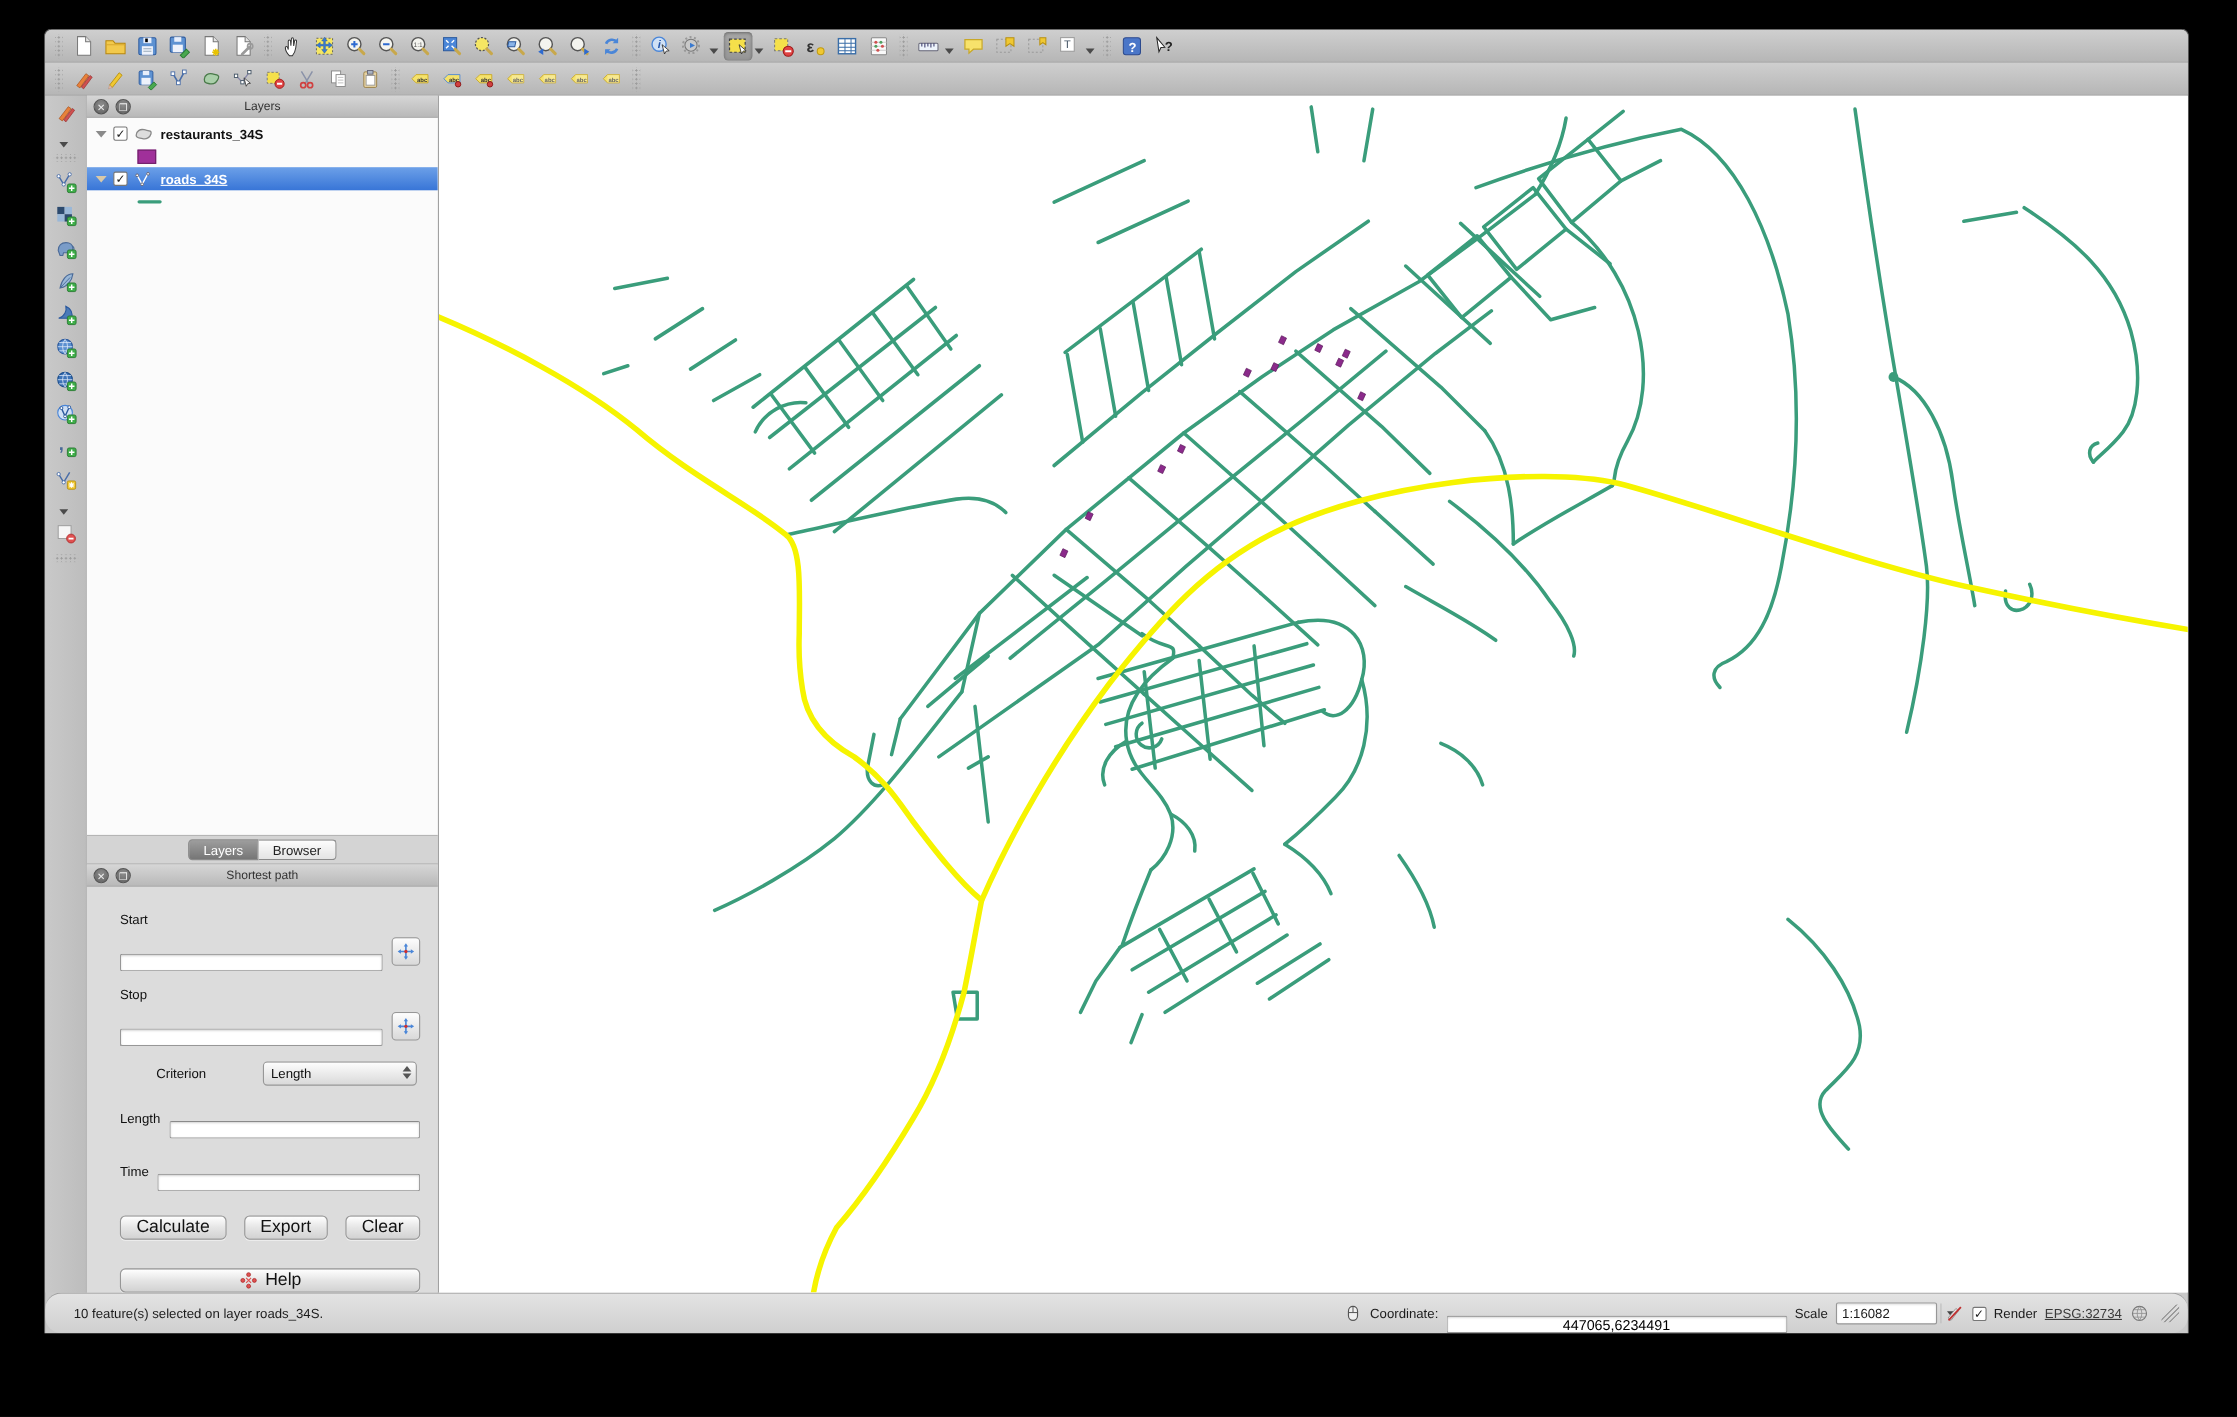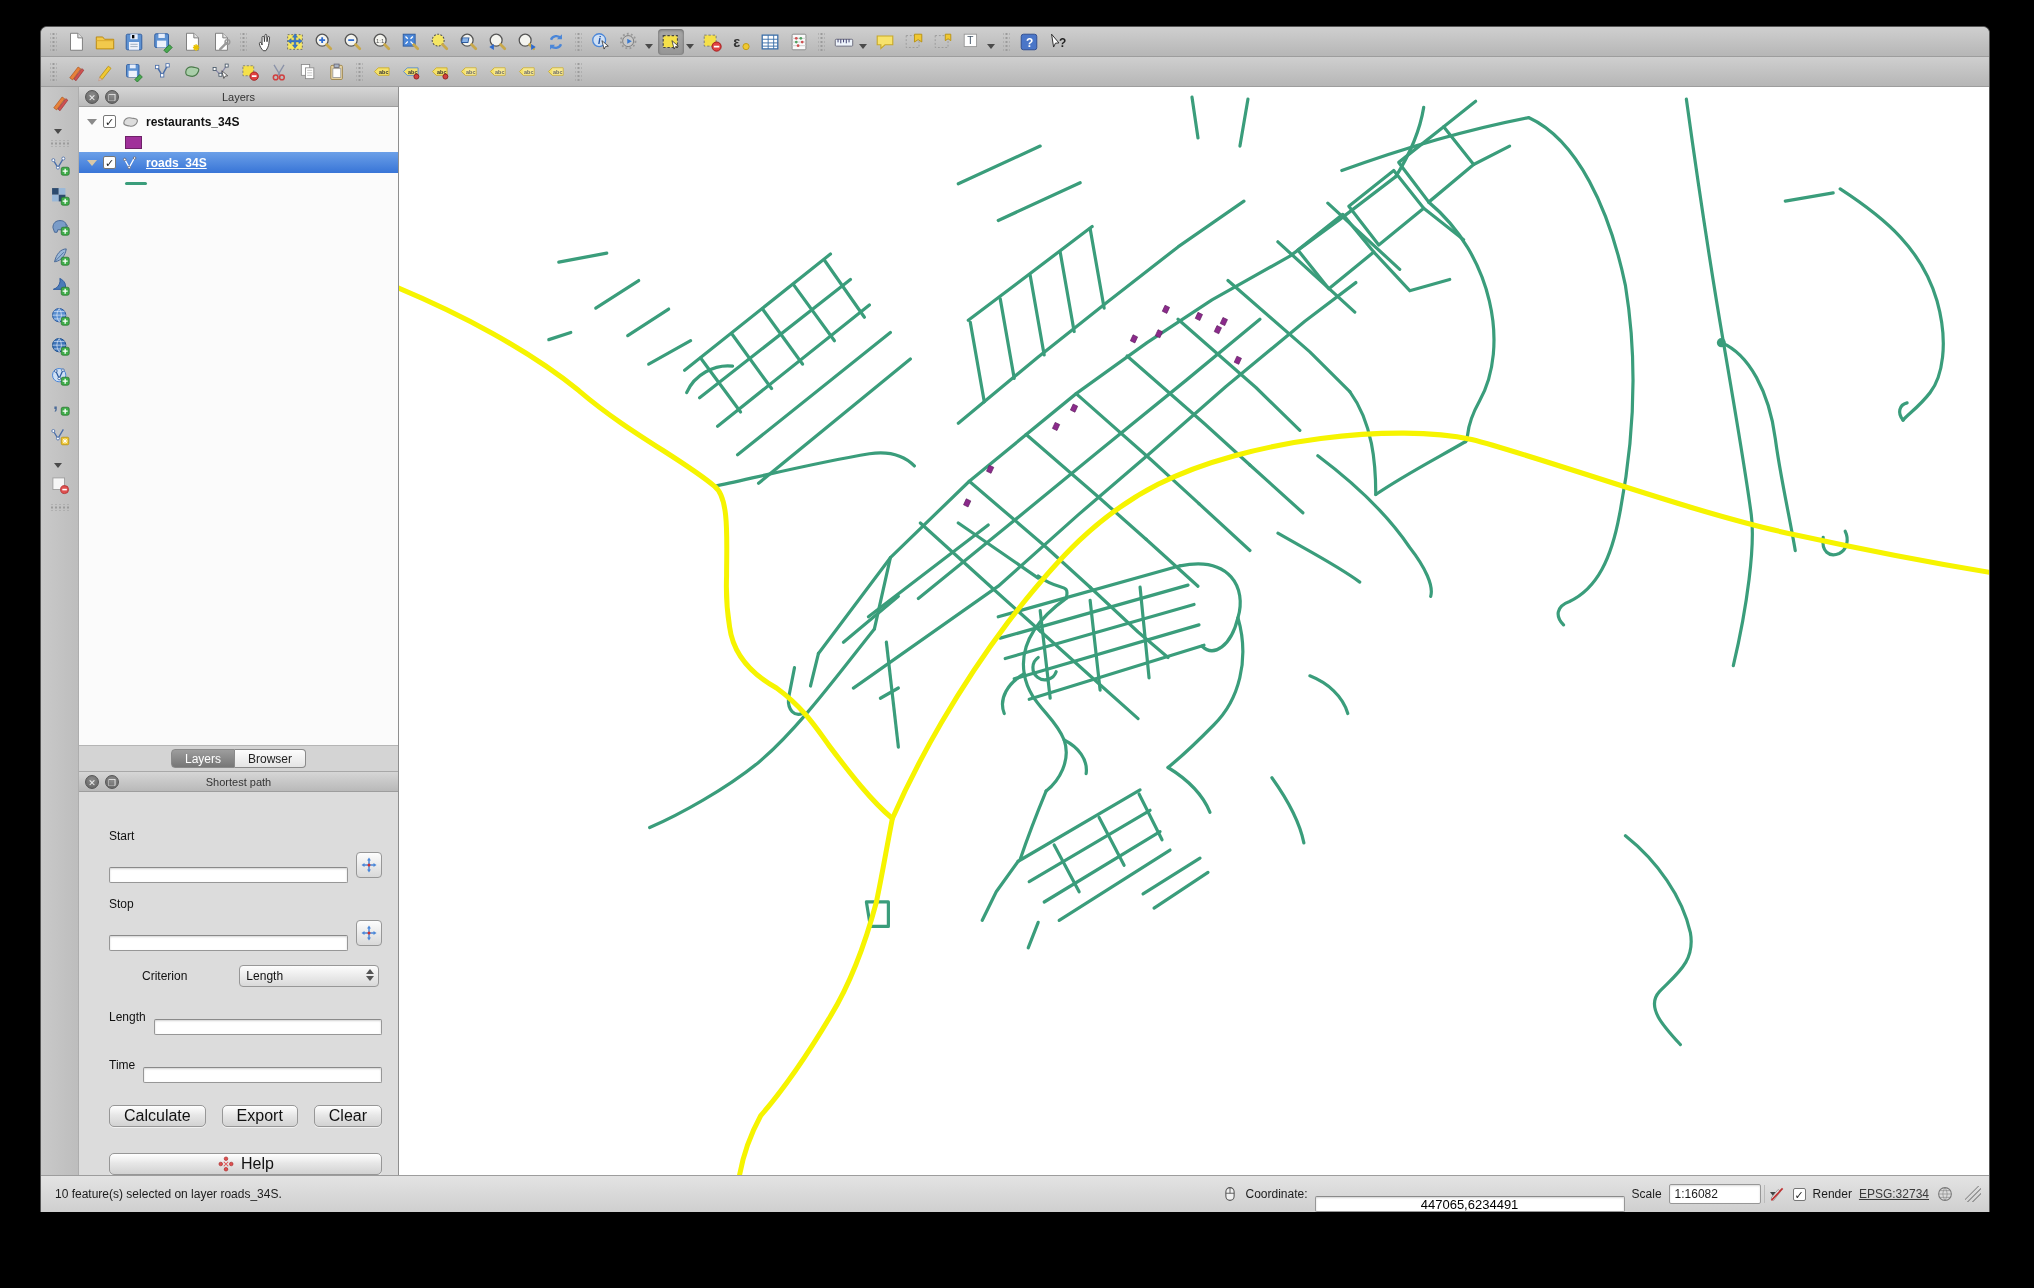--- a/index.html
+++ b/index.html
@@ -51,21 +51,21 @@
   .swrow{height:20px;display:flex;align-items:center;padding-left:46px;}
   .sw-poly{width:17px;height:13px;border:1px solid #6e2168;}
   .sw-line{width:22px;height:3px;border-radius:2px;}
   .tabsbar{flex:0 0 26px;display:flex;align-items:center;justify-content:center;background:#d4d4d4;border-bottom:1px solid #a8a8a8;}
   .tab{height:19px;line-height:18px;padding:0 13px;font-size:12px;border:1px solid #8a8a8a;background:linear-gradient(#fdfdfd,#e4e4e4);color:#222;}
   .tab.first{border-radius:4px 0 0 4px;}
   .tab.last{border-radius:0 4px 4px 0;border-left:none;}
   .tab.active{background:linear-gradient(#9d9d9d,#767676);color:#fff;}
   
   .sp-panel{flex:0 0 352px;display:flex;flex-direction:column;background:#dcdcdc;}
-  .sp-body{flex:1 1 auto;padding:29px 16px 0 30px;font-size:12px;color:#111;}
+  .sp-body{flex:1 1 auto;padding:15px 16px 0 30px;font-size:12px;color:#111;}
   .sp-label{margin:8px 0 4px 0;}
   .sp-row{display:flex;align-items:center;gap:8px;}
   .inp{height:16px;background:#fff;border:1px solid #979797;border-top-color:#8a8a8a;border-radius:2px;
        box-shadow:inset 0 1px 2px rgba(0,0,0,.18);font-size:13px;padding:0 4px;outline:none;margin-top:20px;}
   .sp-row .inp{flex:1 1 auto;}
   .sqbtn{width:26px;height:26px;border:1px solid #979797;border-radius:4px;background:linear-gradient(#fdfdfd,#d9d9d9);
          display:flex;align-items:center;justify-content:center;flex:0 0 auto;}
   .sqbtn svg{width:18px;height:18px;}
   .crit-row{display:flex;align-items:center;margin-top:14px;margin-left:33px;}
   .select{margin-left:52px;width:140px;height:22px;border:1px solid #979797;border-radius:4px;
@@ -81,21 +81,21 @@
        display:flex;align-items:center;justify-content:center;gap:6px;}
   .btnrow{display:flex;justify-content:space-between;margin-top:22px;}
   .helprow{margin-top:26px;}
   .helprow .btn{width:100%;}
   .helpicon svg{width:15px;height:15px;}
   
   .map{flex:1 1 auto;position:relative;background:#fff;overflow:hidden;}
   .map svg{position:absolute;left:0;top:0;width:100%;height:100%;}
   
   .statusbar{flex:0 0 30px;background:linear-gradient(#e3e3e3,#cfcfcf);border-top:1px solid #9d9d9d;
-             display:flex;align-items:center;font-size:12px;color:#1c1c1c;padding:0 8px 0 14px;gap:7px;}
+             display:flex;align-items:center;font-size:12px;color:#1c1c1c;padding:0 8px 0 26px;gap:7px;border-radius:15px;}
   .status-msg{flex:1 1 auto;}
   .sb-ic svg{width:18px;height:18px;display:block;}
   .coordbox{width:310px;text-align:center;}
   .combo{width:92px;height:20px;border:1px solid #979797;background:#fff;border-radius:2px;display:flex;align-items:center;
          box-shadow:inset 0 1px 2px rgba(0,0,0,.15);gap:46px;}
   .combo span{flex:1 1 auto;padding-left:5px;font-size:12px;}
   .combo .cbtn{width:15px;height:100%;border-left:1px solid #bbb;display:flex;align-items:center;justify-content:center;}
   .combo .cbtn i{width:0;height:0;border-left:3px solid transparent;border-right:3px solid transparent;border-top:4px solid #444;}
   .grip-corner{width:16px;height:16px;margin-left:4px;
      background:linear-gradient(135deg,transparent 40%,#9a9a9a 41%,#9a9a9a 45%,transparent 46%,transparent 55%,#9a9a9a 56%,#9a9a9a 60%,transparent 61%,transparent 70%,#9a9a9a 71%,#9a9a9a 75%,transparent 76%);}

